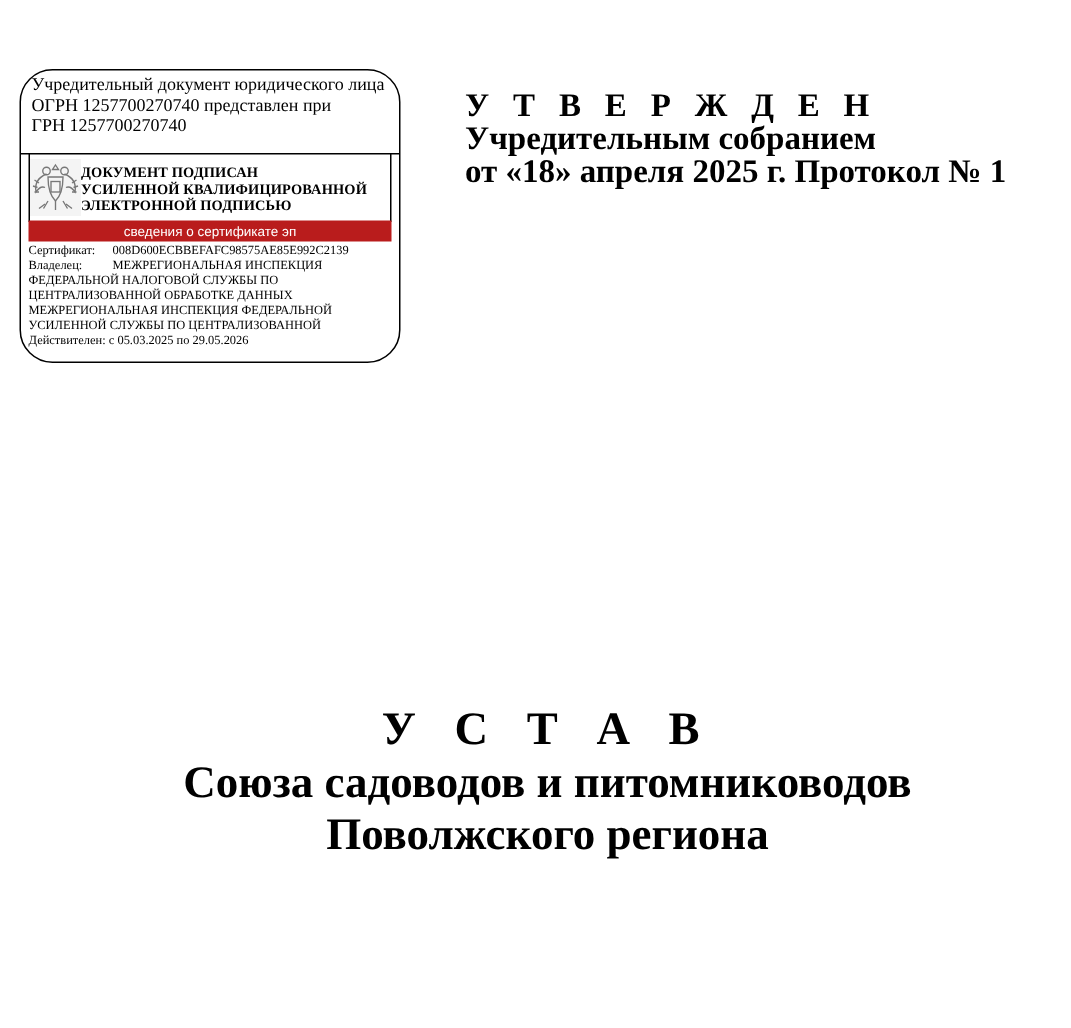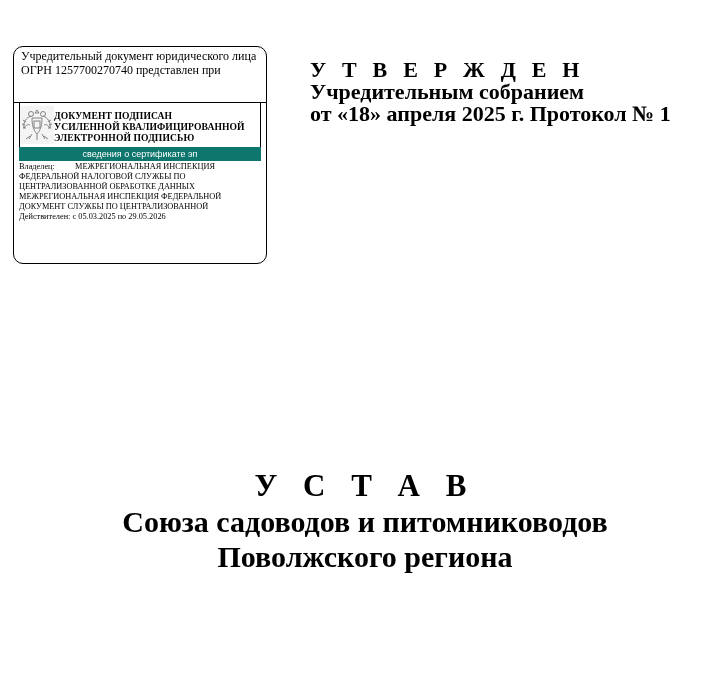--- a/index.html
+++ b/index.html
@@ -13,23 +13,23 @@
       position: relative;
       overflow: hidden;
       font-family: "Liberation Serif", serif;
       color: #000;
     }
     .stamp {
       position: absolute;
       left: 13px;
       top: 46px;
       width: 254px;
-      height: 218px;
+      height: 196px;
       border: 1.5px solid #000;
-      border-radius: 10px;
+      border-radius: 22px;
       box-sizing: border-box;
     }
     .stamp-head {
       position: absolute;
       left: 7px;
       top: 3px;
       width: 240px;
       font-size: 12px;
       line-height: 13.6px;
       font-family: "Liberation Serif", serif;
@@ -71,21 +71,21 @@
       font-size: 9.6px;
       line-height: 11px;
       letter-spacing: 0.1px;
     }
     .black-bar {
       position: absolute;
       left: 5px;
       top: 100px;
       width: 242px;
       height: 14px;
-      background: #0f766e;
+      background: #b91c1c;
       color: #fff;
       font-family: "Liberation Sans", sans-serif;
       font-size: 9px;
       line-height: 14px;
       text-align: center;
     }
     .cert {
       position: absolute;
       left: 5px;
       top: 115px;
@@ -127,20 +127,21 @@
       line-height: 35px;
     }
   </style>
 </head>
 <body>
 
 <div class="stamp">
   <div class="stamp-head">
     <div>Учредительный документ юридического лица</div>
     <div>ОГРН 1257700270740 представлен при</div>
+    <div>ГРН 1257700270740</div>
   </div>
   <div class="stamp-divider"></div>
   <div class="stamp-vline"></div>
   <div class="stamp-vline r"></div>
 
   <div class="emblem">
     <svg width="34" height="38" viewBox="0 0 34 38">
       <rect x="0" y="0" width="34" height="38" fill="#f4f4f4"></rect>
       <g fill="none" stroke="#777" stroke-width="0.9">
         <path d="M17 4 l2 3 h-4 z"></path>
@@ -160,26 +161,29 @@
   <div class="signed-title">
     <div>ДОКУМЕНТ ПОДПИСАН</div>
     <div>УСИЛЕННОЙ КВАЛИФИЦИРОВАННОЙ</div>
     <div>ЭЛЕКТРОННОЙ ПОДПИСЬЮ</div>
   </div>
 
   <div class="black-bar">сведения о сертификате эп</div>
 
   <div class="cert">
     <div>
+      <span class="lbl">Сертификат:</span><span>008D600ECBBEFAFC98575AE85E992C2139</span>
+    </div>
+    <div>
       <span class="lbl">Владелец:</span><span>МЕЖРЕГИОНАЛЬНАЯ ИНСПЕКЦИЯ</span>
     </div>
     <div>ФЕДЕРАЛЬНОЙ НАЛОГОВОЙ СЛУЖБЫ ПО</div>
     <div>ЦЕНТРАЛИЗОВАННОЙ ОБРАБОТКЕ ДАННЫХ</div>
     <div>МЕЖРЕГИОНАЛЬНАЯ ИНСПЕКЦИЯ ФЕДЕРАЛЬНОЙ</div>
-    <div>ДОКУМЕНТ СЛУЖБЫ ПО ЦЕНТРАЛИЗОВАННОЙ</div>
+    <div>УСИЛЕННОЙ СЛУЖБЫ ПО ЦЕНТРАЛИЗОВАННОЙ</div>
     <div>
       <span>Действителен:</span>
       <span>с 05.03.2025 по 29.05.2026</span>
     </div>
   </div>
 </div>
 
 <div class="approved">
   <div class="spaced">У Т В Е Р Ж Д Е Н</div>
   <div>Учредительным собранием</div>

